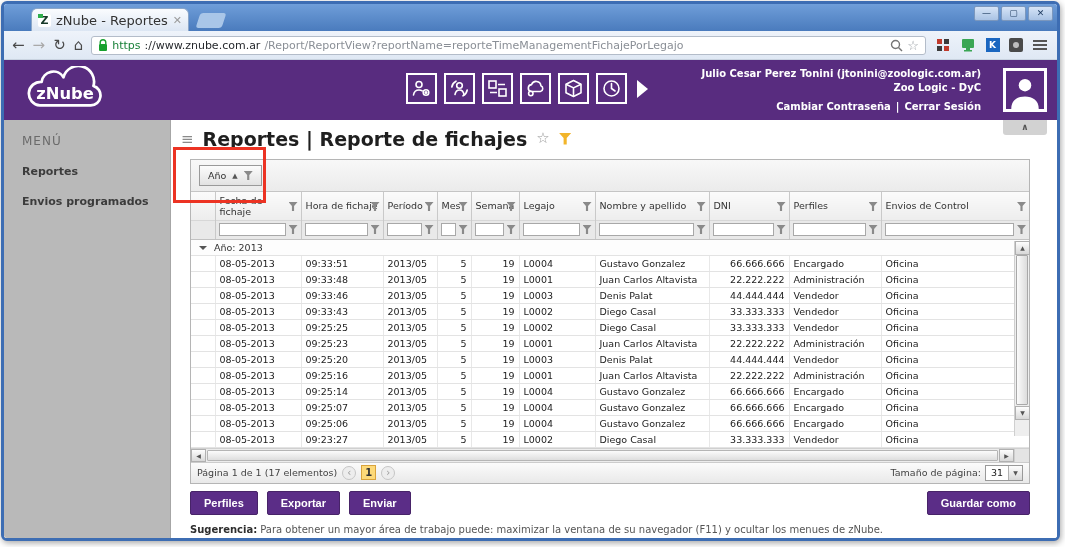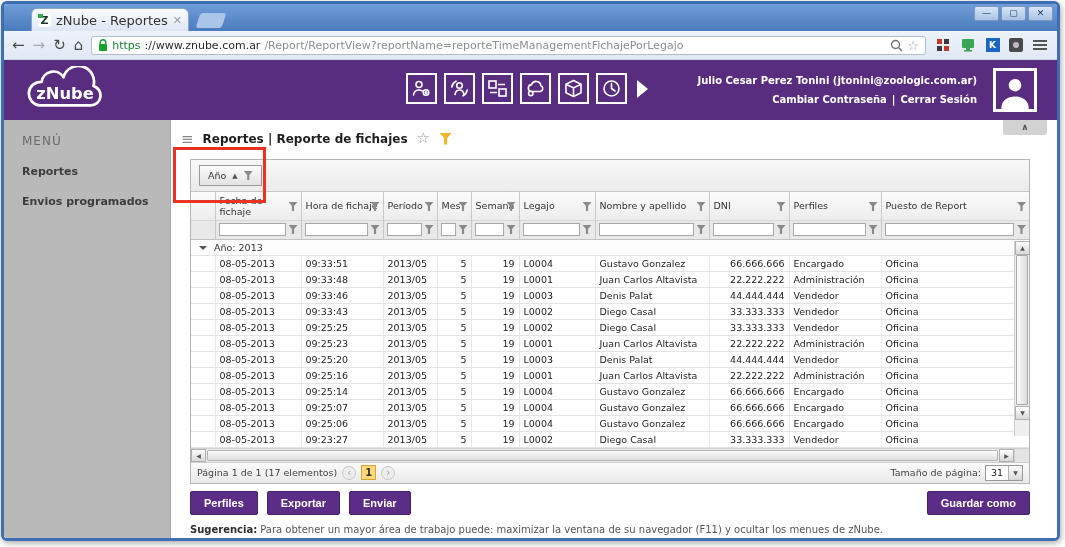--- a/index.html
+++ b/index.html
@@ -39,37 +39,37 @@
   .ext-cam i{position:absolute;left:4px;top:4px;width:6px;height:6px;border-radius:50%;background:#bdbdbd}
   .menu-btn{display:flex;flex-direction:column;gap:2px;padding:2px}
   .menu-btn i{width:14px;height:2px;background:#555}
   
   .appheader{height:60px;background:#582c7f;display:flex;align-items:center;position:relative}
   .logo{margin-left:14px}
   .hicons{position:absolute;left:402px;top:13px;display:flex;gap:7px;align-items:center}
   .hicon{width:31px;height:31px;border:2px solid #fff;display:flex;align-items:center;justify-content:center}
   .harrow{width:0;height:0;border-left:11px solid #fff;border-top:9px solid transparent;
     border-bottom:9px solid transparent;margin-left:3px}
-  .userblock{margin-left:auto;display:flex;align-items:center;gap:16px;padding-right:20px}
+  .userblock{margin-left:auto;display:flex;align-items:center;gap:22px;padding-right:10px}
   .usertext{text-align:right;color:#fff;font-size:10px;font-weight:bold;line-height:1.4}
   .userlinks{margin-top:5px}
   .userlinks span{cursor:pointer}
   .usep{margin:0 5px}
   .avatar{width:44px;height:44px;border:3px solid #fff;display:flex;align-items:flex-end;justify-content:center;overflow:hidden}
   
   .content{display:flex;height:calc(100% - 116px);background:#fff}
   .sidebar{width:167px;background:#b9b9b9;flex-shrink:0;border-right:1px solid #a6a6a6;padding-top:8px}
   .menu-title{color:#6b6b6b;font-size:12px;letter-spacing:1px;margin:6px 0 12px 18px}
   .menu-item{color:#3c3c3c;font-weight:bold;font-size:11px;margin:17px 0 0 18px;cursor:pointer}
   .main{flex:1;position:relative;background:#fff;padding:5px 0 0 8px}
   .collapse-tab{position:absolute;top:0;right:10px;width:44px;height:15px;background:#d2d2d2;
     color:#555;font-size:9px;font-weight:bold;text-align:center;line-height:14px;border-radius:0 0 3px 3px}
   .title-row{display:flex;align-items:center;gap:9px;height:27px}
   .burger{color:#8a8a8a;font-size:15px;margin-left:2px}
-  .page-title{font-size:12px;font-weight:bold;color:#1f1f1f}
+  .page-title{font-size:19px;font-weight:bold;color:#1f1f1f}
   .star{color:#9a9a9a;font-size:15px;line-height:15px}
   .fun{display:inline-block;width:9px;height:9px;background:#8a8a8a;
     clip-path:polygon(0 0,100% 0,62% 45%,62% 100%,38% 100%,38% 45%)}
   .fun-gold{width:13px;height:12px;background:#f2b52a;
     clip-path:polygon(0 0,100% 0,62% 45%,62% 100%,38% 100%,38% 45%)}
   
   .grid{position:relative;width:840px;margin:7px 0 0 11px;border:1px solid #b5b5b5;font-size:9.5px;color:#222;background:#fff}
   .group-bar{height:32px;background:linear-gradient(#f8f8f8,#ebebeb);border-bottom:1px solid #c5c5c5;position:relative}
   .chip{position:absolute;left:8px;top:5px;height:21px;display:flex;align-items:center;gap:6px;
     padding:0 8px;border:1px solid #9a9a9a;background:linear-gradient(#fcfcfc,#e2e2e2);color:#333;cursor:pointer}
@@ -235,20 +235,21 @@
         <svg width="21" height="21" viewBox="0 0 21 21" fill="none" stroke="#fff" stroke-width="1.6" stroke-linecap="round">
           <circle cx="10.5" cy="10.5" r="7.5"></circle>
             <path d="M10.5 5.5v5l3.5 2.5"></path>
         </svg>
       </span>
       <span class="harrow"></span>
     </div>
     <div class="userblock">
       <div class="usertext">
         <div>Julio Cesar Perez Tonini (jtonini@zoologic.com.ar)</div>
+        <div>Zoo Logic - DyC</div>
         <div class="userlinks">
           <span>Cambiar Contraseña</span><span class="usep">|</span><span>Cerrar Sesión</span>
         </div>
       </div>
       <div class="avatar">
         <svg width="30" height="34" viewBox="0 0 24 27">
             <circle cx="12" cy="8" r="5" fill="#fff"></circle>
             <path d="M1 27c0-7 5-10 11-10s11 3 11 10z" fill="#fff"></path>
           </svg>
       </div>
@@ -304,21 +305,21 @@
             <th></th>
             <th><span>Fecha de fichaje</span><span class="fun"></span></th>
             <th><span>Hora de fichaje</span><span class="fun"></span></th>
             <th class="nw"><span>Período</span><span class="fun"></span></th>
             <th class="nw"><span>Mes</span><span class="fun"></span></th>
             <th class="nw"><span>Semana</span><span class="fun"></span></th>
             <th class="nw"><span>Legajo</span><span class="fun"></span></th>
             <th class="nw"><span>Nombre y apellido</span><span class="fun"></span></th>
             <th class="nw"><span>DNI</span><span class="fun"></span></th>
             <th class="nw"><span>Perfiles</span><span class="fun"></span></th>
-            <th class="nw"><span>Puesto de Report</span><span class="fun"></span></th>
+            <th class="nw"><span>Envios de Control</span><span class="fun"></span></th>
           </tr>
           <tr class="frow">
             <td></td>
             <td>
                   <span class="fcell">
                     <input style="">
                     <span class="fun"></span>
                   </span>
                 </td>
             <td>

